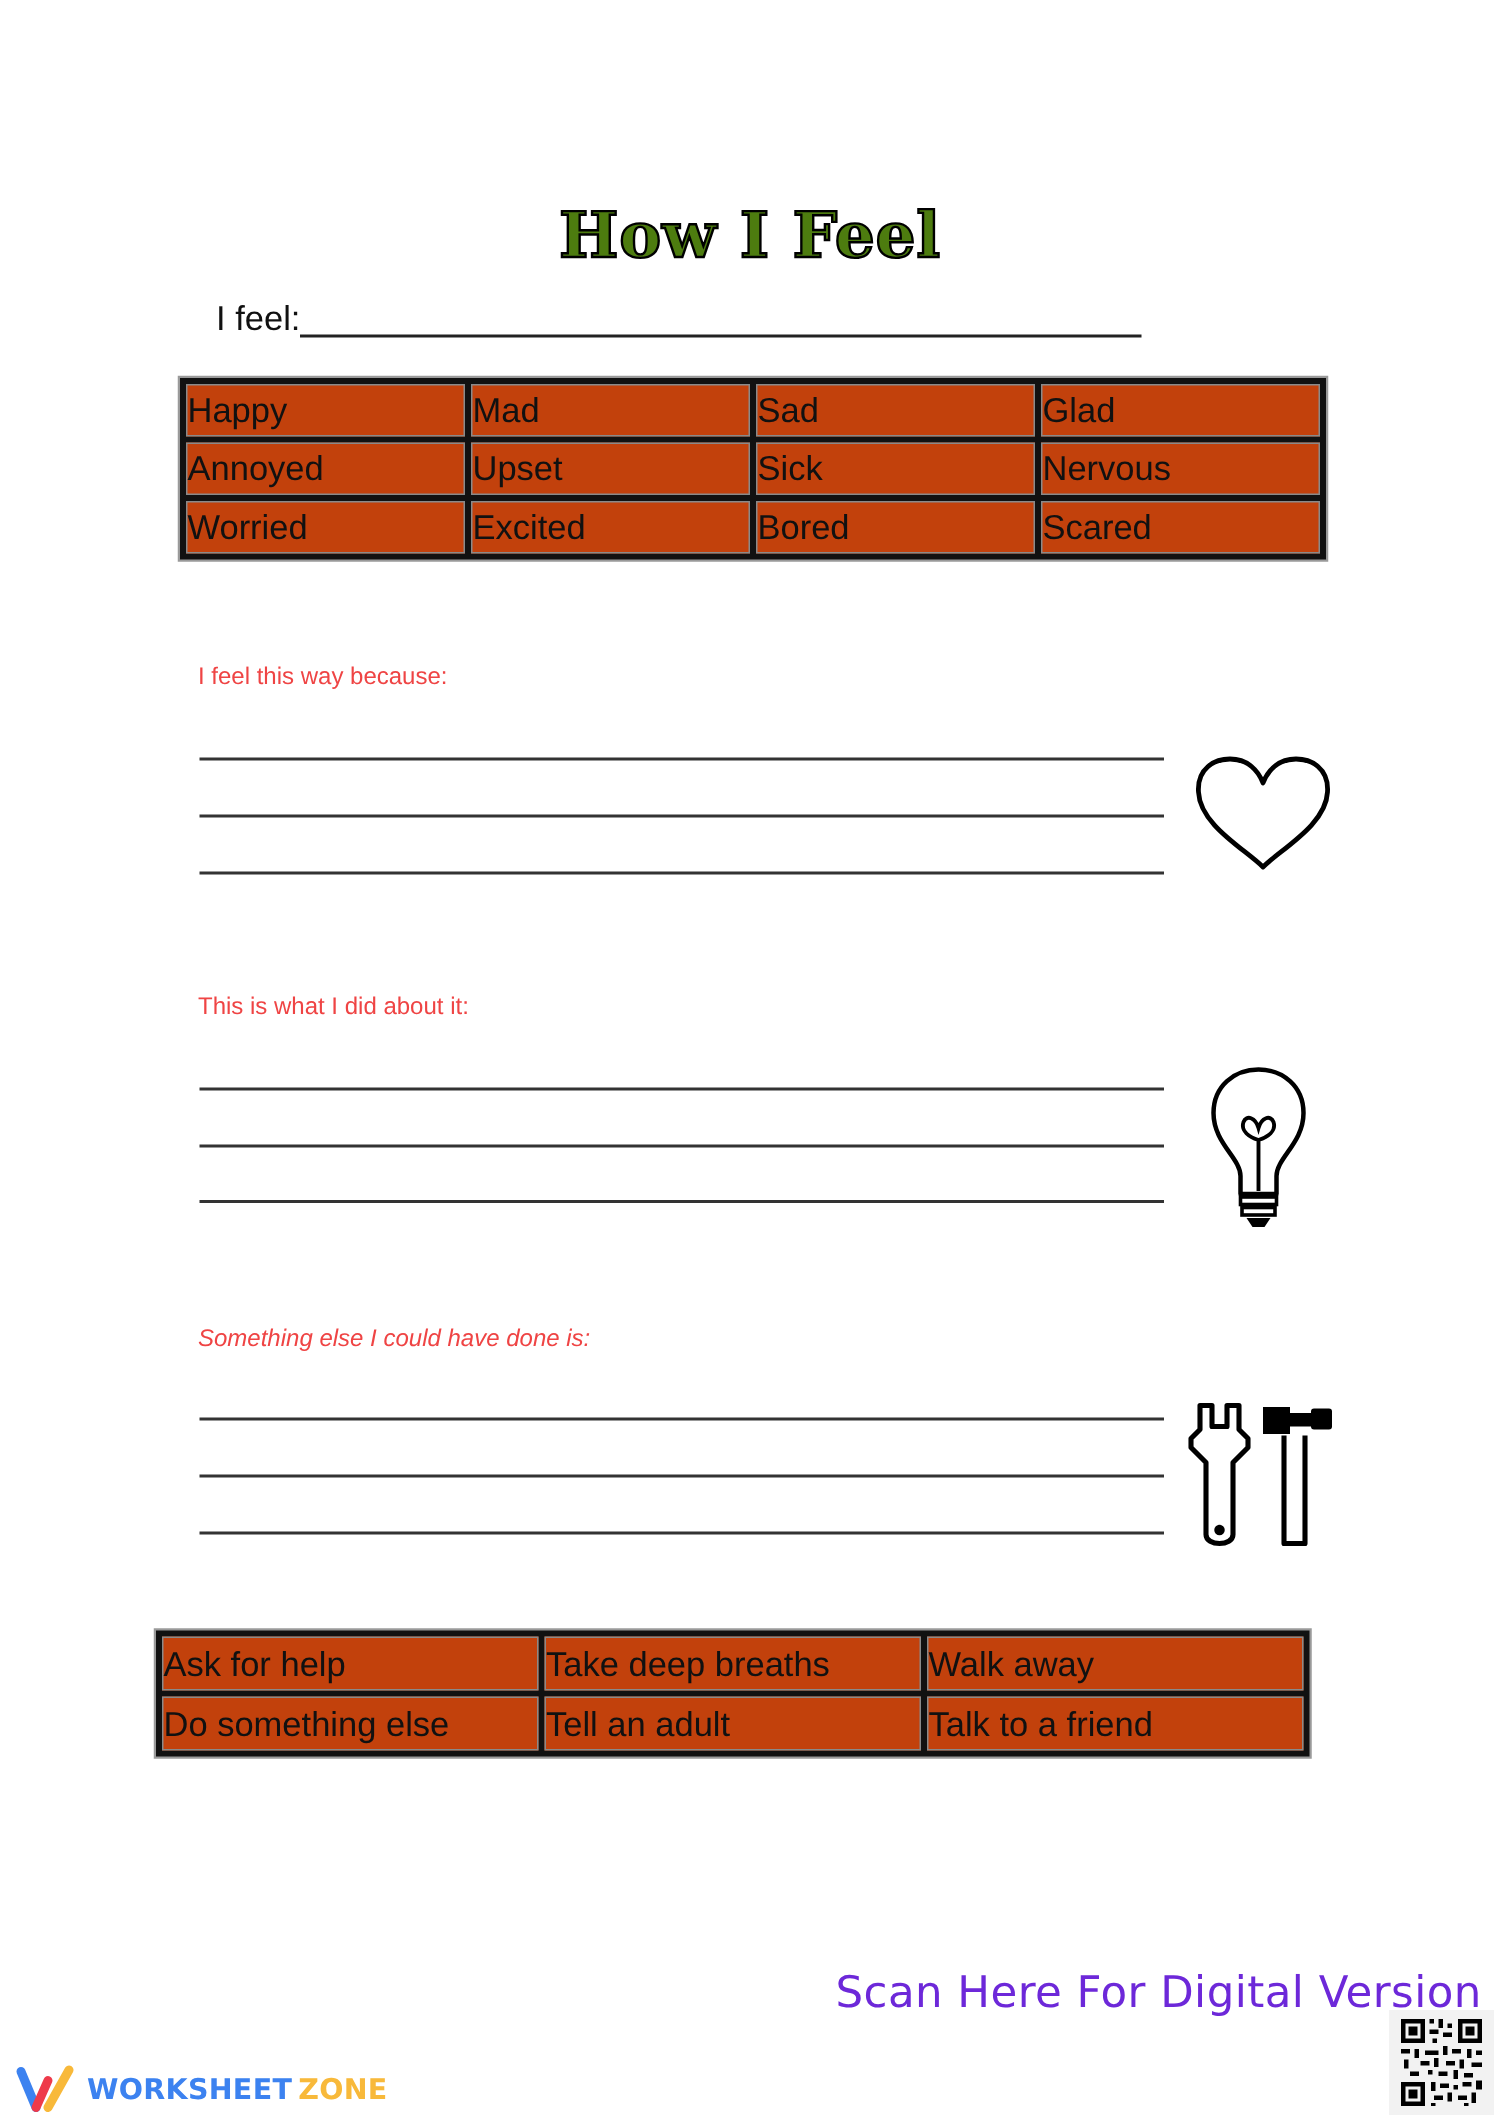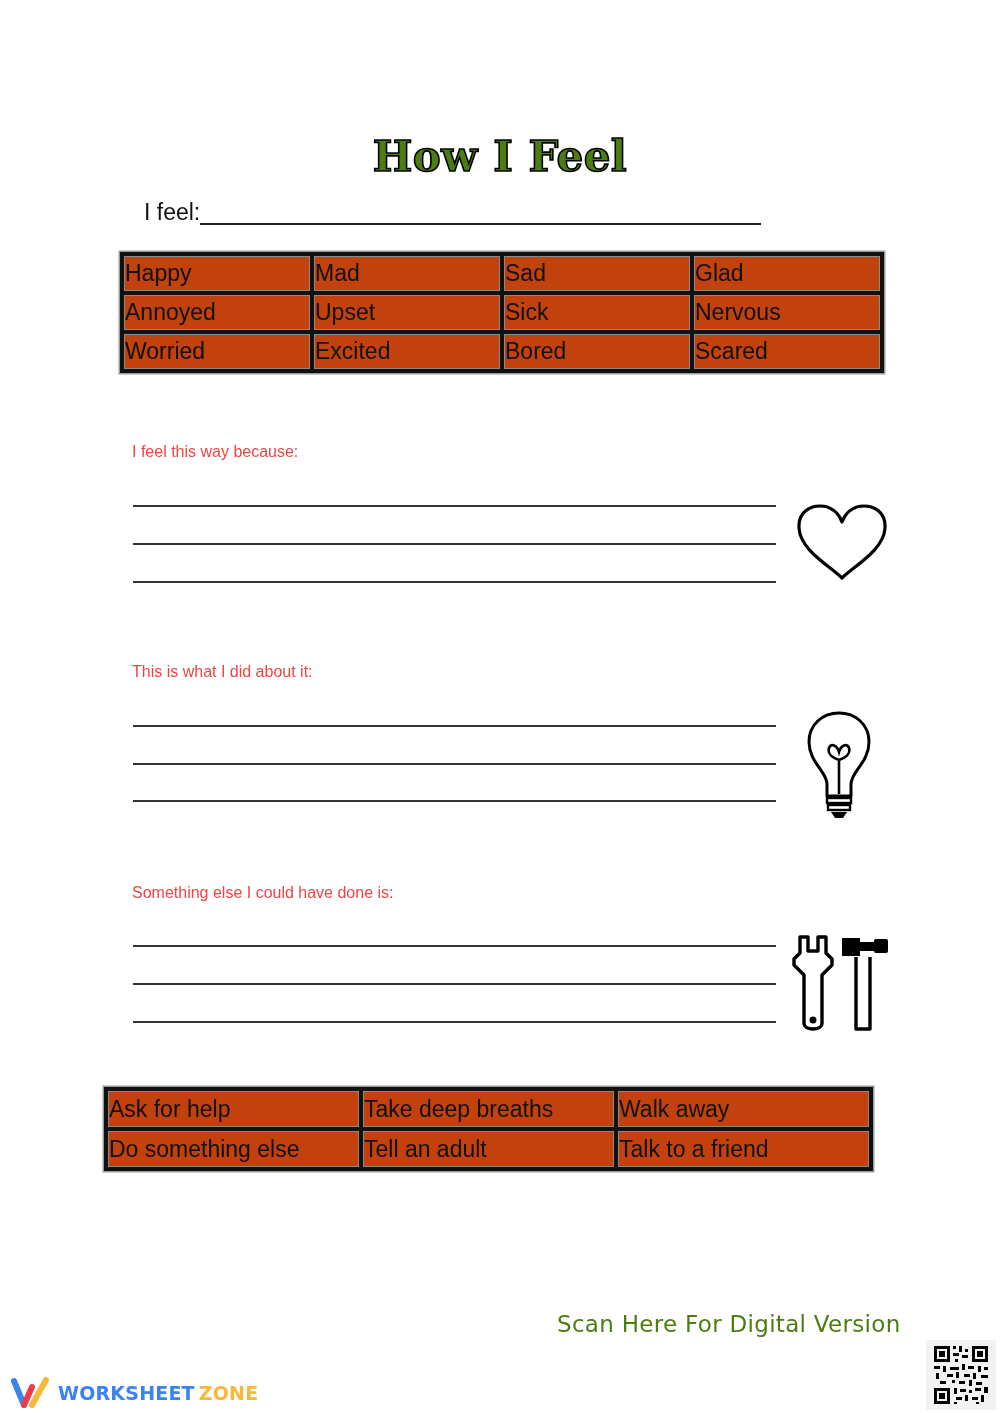--- a/index.html
+++ b/index.html
@@ -33,21 +33,21 @@
 
   .icon { position:absolute; }
 
   .footer-logo { left:10px; top:1375px; height:36px; display:flex; align-items:center; }
   .logo-text { font-family:"DejaVu Sans", sans-serif; font-weight:bold; font-size:19px;
                letter-spacing:0.2px; margin-left:6px; }
   .logo-a { color:#3c82f0; }
   .logo-b { color:#f8b93a; margin-left:4px; }
 
   .scan { left:557px; top:1311px; font-family:"DejaVu Sans", sans-serif;
-          font-size:23px; color:#4d7c0f; letter-spacing:0.3px; }
+          font-size:29px; color:#6d28d9; letter-spacing:0.3px; }
   .qr { left:926px; top:1340px; width:70px; height:70px; background:#f2f2f2; }
 </style>
 </head>
 <body>
 
 <div class="abs title">How I Feel</div>
 
 <div class="abs feel-label">I feel:</div>
 <div class="abs feel-line"></div>
 
@@ -87,21 +87,21 @@
 <div class="abs line" style="top:763px;"></div>
 <div class="abs line" style="top:800px;"></div>
 <svg class="icon" style="left:805px; top:710px;" width="68" height="112" viewBox="0 0 68 112">
   <path d="M22 86 L22 74 C 22 62, 4 52, 4 32 C 4 14, 18 3, 34 3 C 50 3, 64 14, 64 32 C 64 52, 46 62, 46 74 L46 86 Z" fill="none" stroke="#000" stroke-width="3" stroke-linejoin="round"></path>
   <path d="M34 84 L34 50 M34 50 C 28 48, 22 44, 24 38 C 26 33, 32 35, 34 42 C 36 35, 42 33, 44 38 C 46 44, 40 48, 34 50" fill="none" stroke="#000" stroke-width="2.6"></path>
   <rect x="22" y="88" width="24" height="5" fill="none" stroke="#000" stroke-width="2.4"></rect>
   <rect x="23" y="95" width="22" height="5" fill="none" stroke="#000" stroke-width="2.4"></rect>
   <path d="M26 102 L42 102 L38 108 L30 108 Z" fill="#000"></path>
 </svg>
 
-<div class="abs label" style="left:132px; top:884px;">Something else I could have done is:</div>
+<div class="abs label" style="left:132px; top:884px;font-style:italic;">Something else I could have done is:</div>
 <div class="abs line" style="top:945px;"></div>
 <div class="abs line" style="top:983px;"></div>
 <div class="abs line" style="top:1021px;"></div>
 <svg class="icon" style="left:790px; top:933px;" width="104" height="102" viewBox="0 0 104 102">
 
   <path d="M10 4 L10 20 L4 26 L4 32 L14 42 L14 90 C 14 98, 32 98, 32 90 L32 42 L42 32 L42 26 L36 20 L36 4 L28 4 L28 18 L18 18 L18 4 Z" fill="none" stroke="#000" stroke-width="3.4" stroke-linejoin="round"></path>
   <circle cx="23" cy="87" r="3.5" fill="#000"></circle>
 
   <rect x="52" y="5" width="18" height="18" fill="#000"></rect>
   <rect x="70" y="9" width="14" height="9" fill="#000"></rect>

